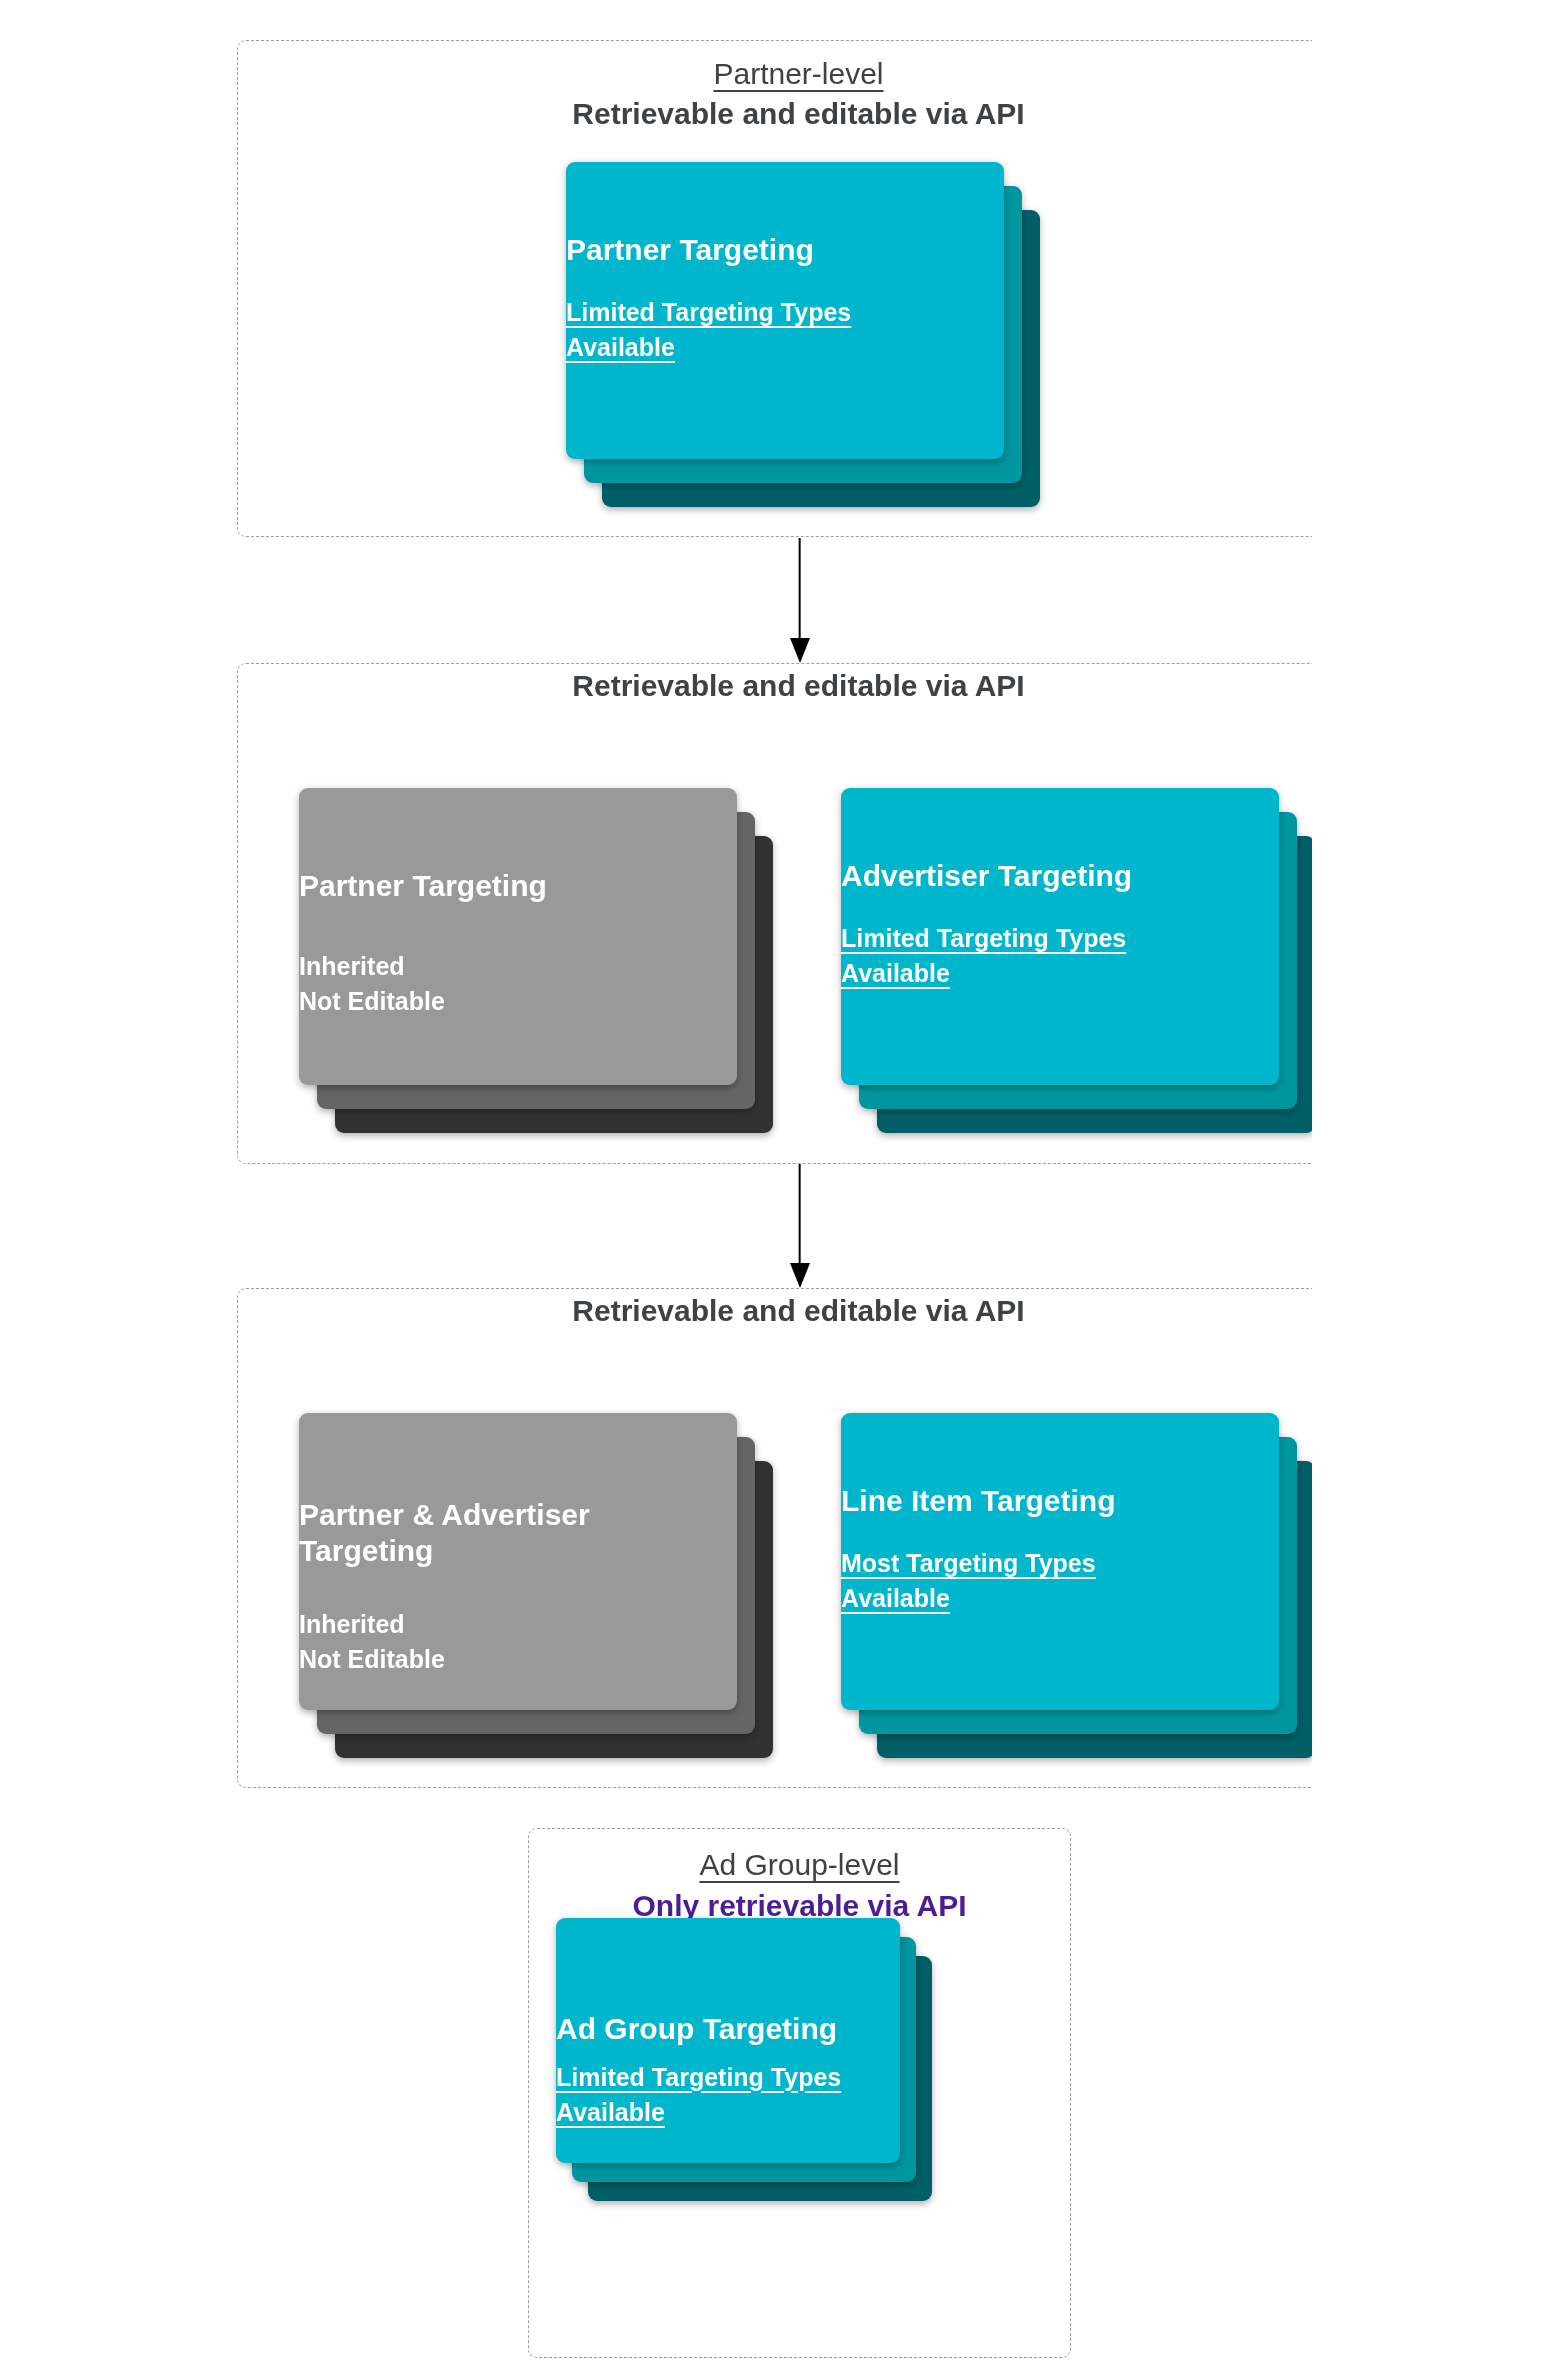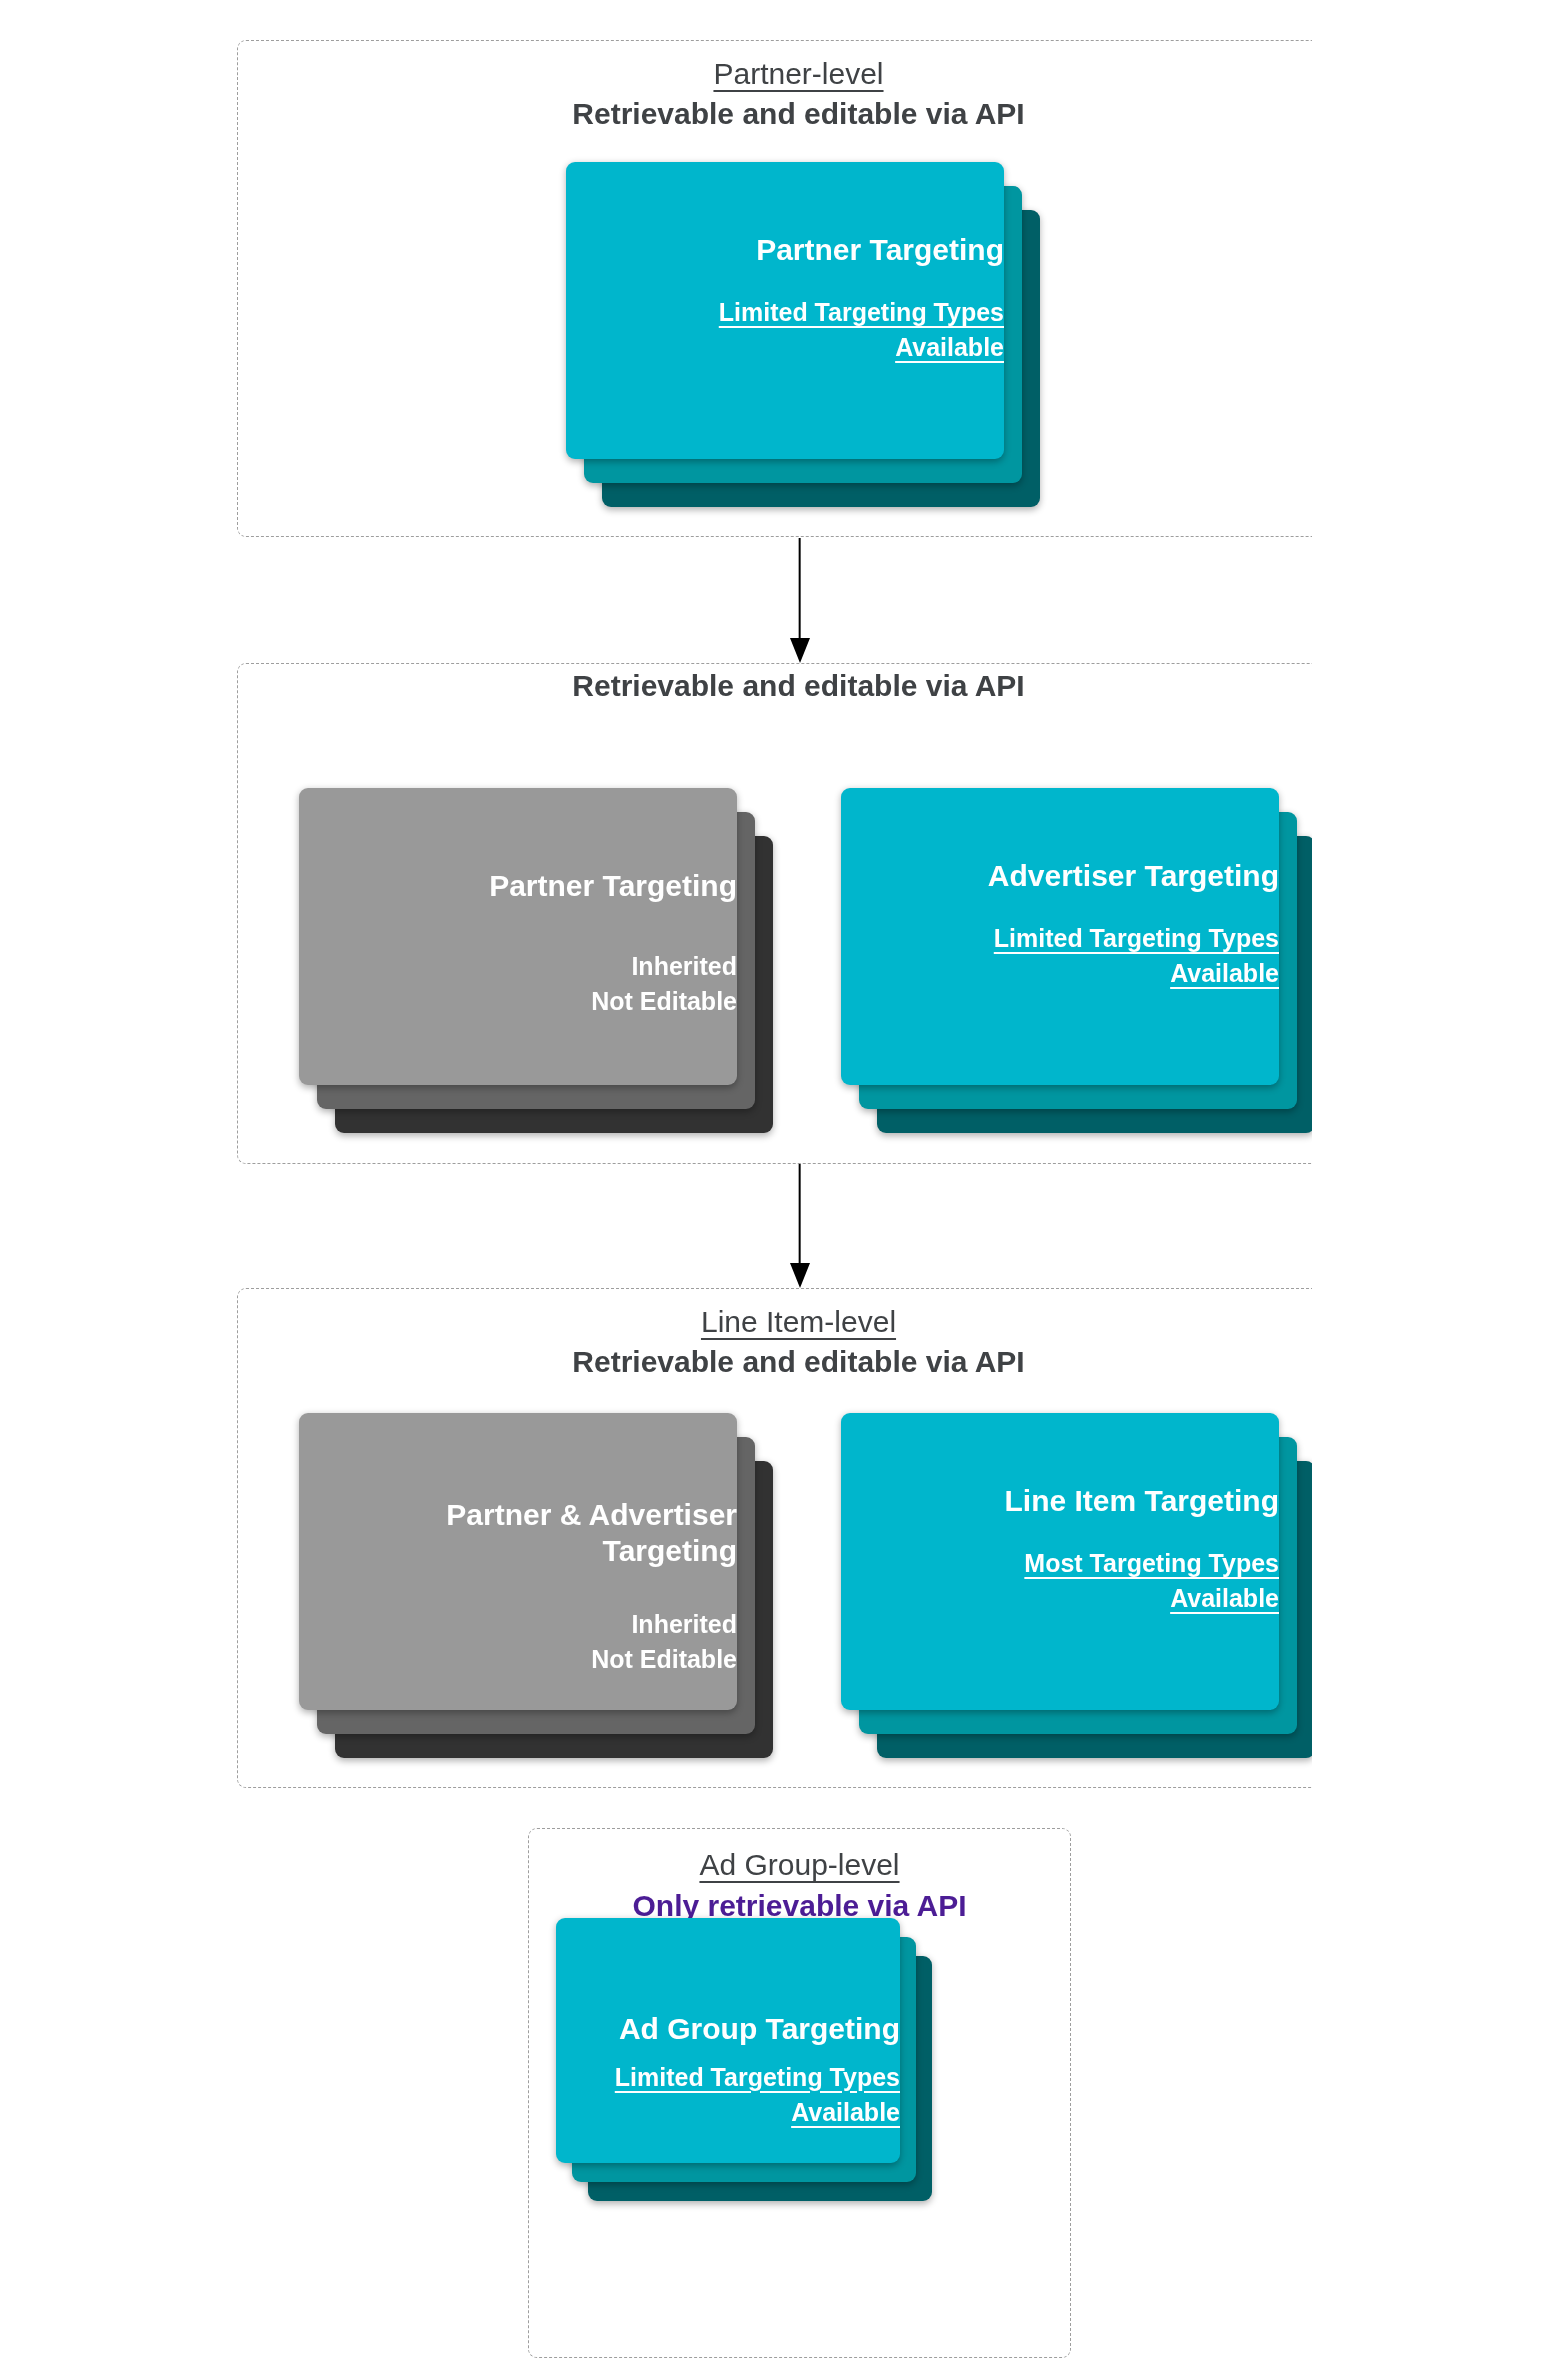--- a/index.html
+++ b/index.html
@@ -38,21 +38,21 @@
   .stack-sm .l-mid   { left:16px; top:19px; z-index:2; }
   .stack-sm .l-back  { left:32px; top:38px; z-index:1; }
 
   .cyan .l-front { background:#00B6CC; }
   .cyan .l-mid   { background:#0096A0; }
   .cyan .l-back  { background:#005F66; }
   .gray .l-front { background:#999999; }
   .gray .l-mid   { background:#656565; }
   .gray .l-back  { background:#323232; }
 
-  .l-front { box-sizing:border-box; color:#ffffff; text-align:right; }
+  .l-front { box-sizing:border-box; color:#ffffff; text-align:left; }
   .pt-cyan  { padding-top:70px; }
   .pt-gray1 { padding-top:80px; }
   .pt-gray2 { padding-top:84px; }
   .pt-sm    { padding-top:93px; }
 
   .card-title { font-size:30px; font-weight:700; line-height:36px; margin:0 auto; }
   .card-sub   { font-size:25px; font-weight:700; line-height:35px; margin:0 auto; }
   .card-sub.u {
     text-decoration:underline; text-underline-offset:5.4px; text-decoration-thickness:1.8px;
   }
@@ -135,21 +135,20 @@
       </div>
     </div>
   </div>
 
   <div class="arrow arrow-2">
     <div class="shaft"></div>
     <div class="head"></div>
   </div>
 
   <div class="section s3">
-    <div class="lvl-label">Line Item-level</div>
     <div class="api-note">Retrievable and editable via API</div>
 
     <div class="stack stack-lg gray pos-left">
       <div class="layer l-back"></div>
       <div class="layer l-mid"></div>
       <div class="layer l-front pt-gray2">
         <div class="card-title">
           <span>Partner &amp; Advertiser</span><br>
           <span>Targeting</span>
         </div>

